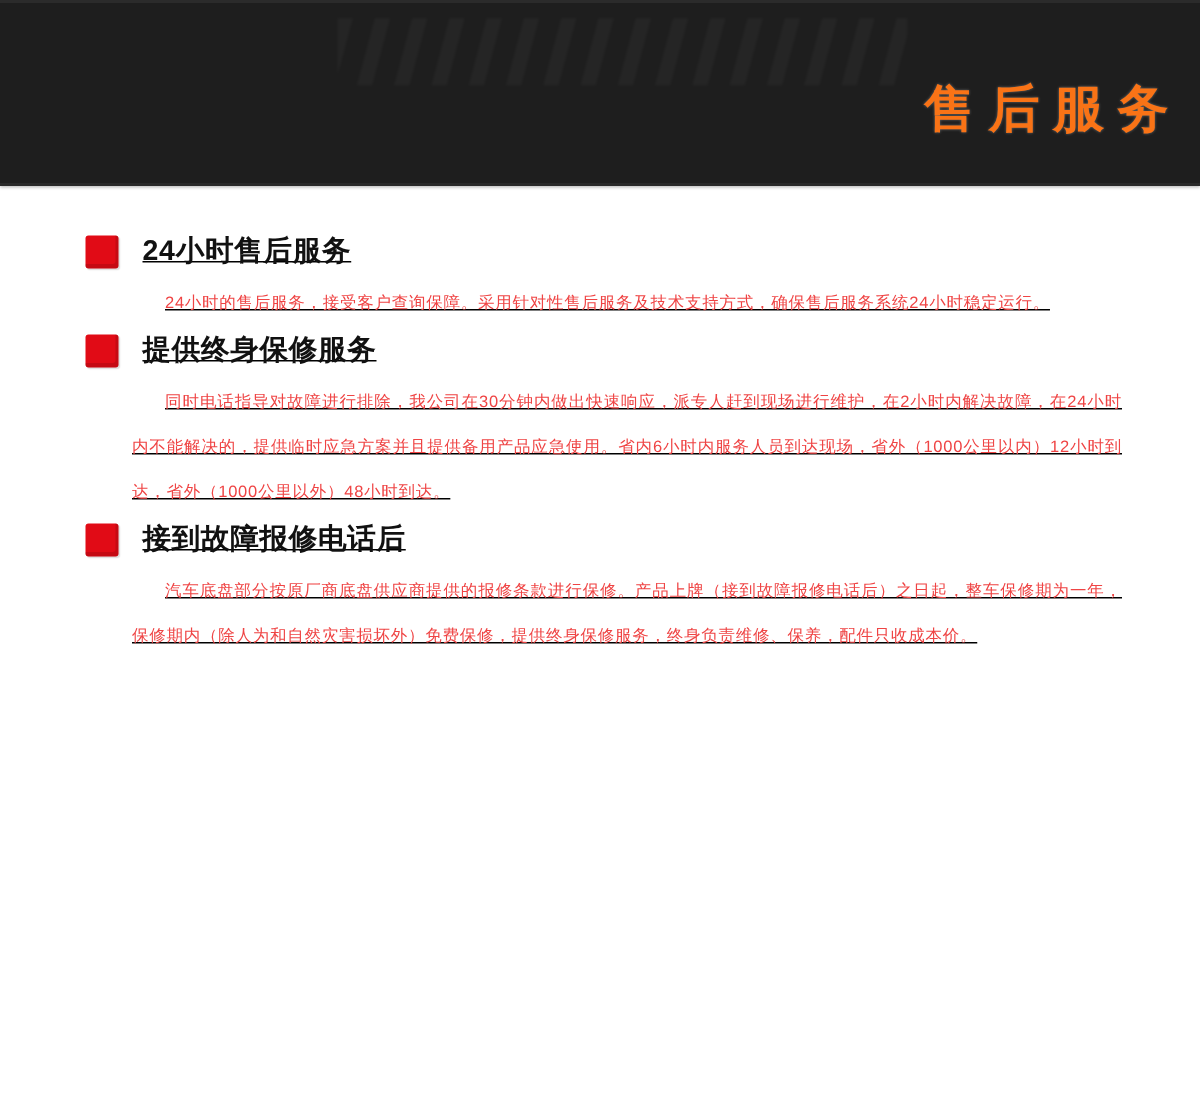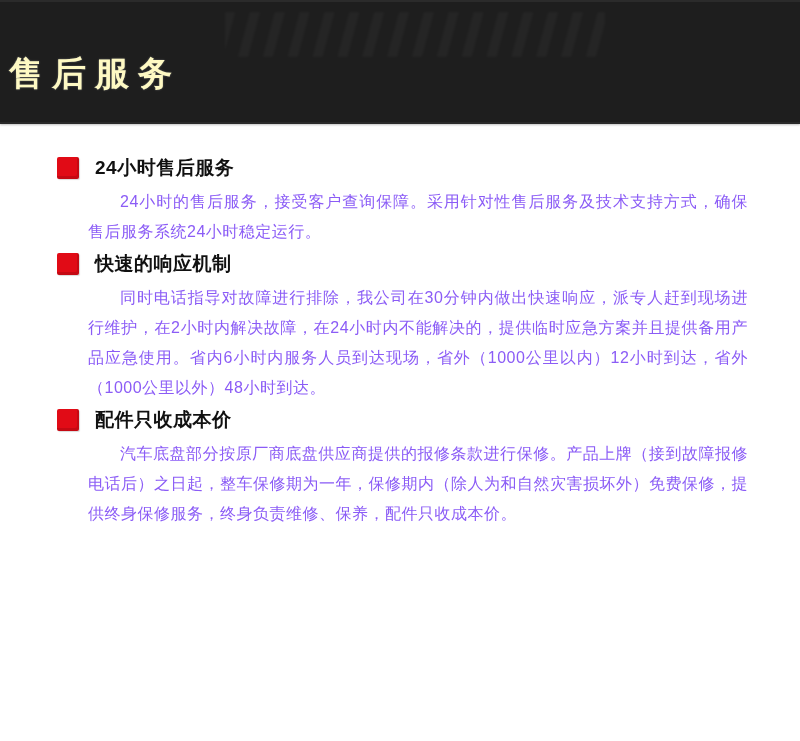--- a/index.html
+++ b/index.html
@@ -33,33 +33,34 @@
       rgba(0,0,0,0.0) 10px 24px);
     filter: blur(1px);
     pointer-events: none;
   }
   .header-title {
     position: absolute;
     left: 0;
     right: 12px;
     top: 52px;
     margin: 0;
-    text-align: left;
-    color: #fef9c3;
+    text-align: right;
+    color: #f97316;
     font-size: 34px;
     line-height: 42px;
     font-weight: 700;
     letter-spacing: 9px;
     text-indent: 9px;
     text-shadow: 0 0 2px rgba(255,255,255,0.35);
   }
 
   
   .content {
     padding: 33px 44px 0 57px;
+    text-decoration: underline;
   }
   .section { margin-bottom: 6px; }
   .heading-row {
     display: flex;
     align-items: center;
     margin-bottom: 8px;
   }
   .bullet {
     flex: 0 0 auto;
     width: 22px;
@@ -74,24 +75,24 @@
     margin: 0;
     font-size: 19px;
     line-height: 22px;
     font-weight: 700;
     color: #111111;
     letter-spacing: 0.5px;
   }
   .section p {
     margin: 0 0 0 31px;
     width: 660px;
-    font-size: 16px;
+    font-size: 11px;
     line-height: 30px;
     letter-spacing: 0.5px;
-    color: #8b5cf6;
+    color: #ef4444;
     text-indent: 2em;
     text-align: justify;
   }
   .section p + p { margin-top: 6px; }
 </style>
 </head>
 <body>
 
 <header class="header">
   <div class="header-watermark"></div>
@@ -107,26 +108,26 @@
     </div>
     <p>24小时的售后服务，接受客户查询保障。采用针对性售后服务及技术支持方式，确保售后服务系统24小时稳定运行。</p>
   </section>
 
   <section class="section">
   </section>
 
   <section class="section">
     <div class="heading-row">
       <span class="bullet"></span>
-      <h2 class="section-heading">快速的响应机制</h2>
+      <h2 class="section-heading">提供终身保修服务</h2>
     </div>
     <p>同时电话指导对故障进行排除，我公司在30分钟内做出快速响应，派专人赶到现场进行维护，在2小时内解决故障，在24小时内不能解决的，提供临时应急方案并且提供备用产品应急使用。省内6小时内服务人员到达现场，省外（1000公里以内）12小时到达，省外（1000公里以外）48小时到达。</p>
   </section>
 
   <section class="section">
     <div class="heading-row">
       <span class="bullet"></span>
-      <h2 class="section-heading">配件只收成本价</h2>
+      <h2 class="section-heading">接到故障报修电话后</h2>
     </div>
     <p>汽车底盘部分按原厂商底盘供应商提供的报修条款进行保修。产品上牌（接到故障报修电话后）之日起，整车保修期为一年，保修期内（除人为和自然灾害损坏外）免费保修，提供终身保修服务，终身负责维修、保养，配件只收成本价。</p>
   </section>
 
 </main>
 
 </body></html>

